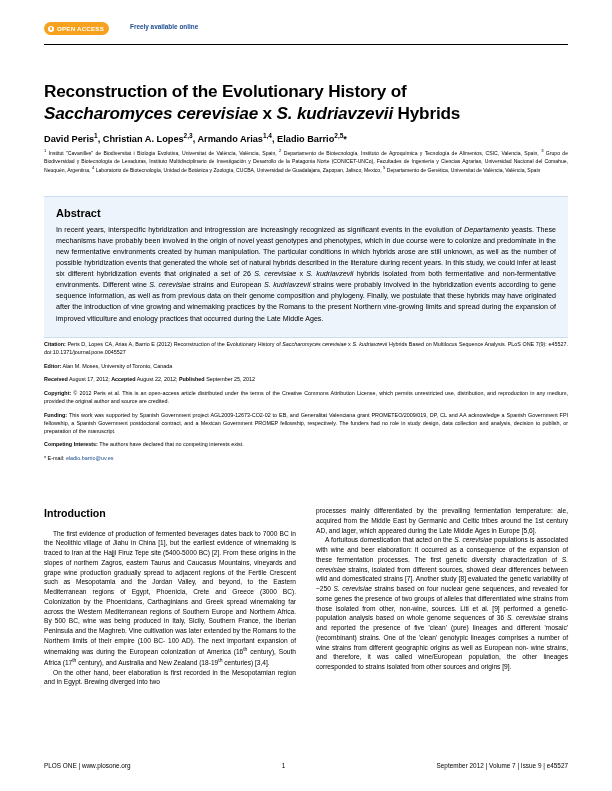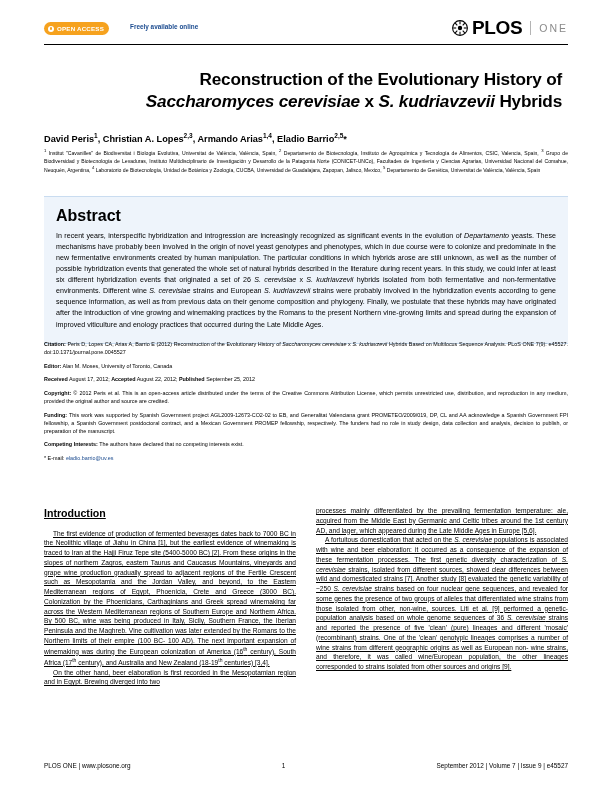--- a/index.html
+++ b/index.html
@@ -107,26 +107,25 @@
     top: 44px;
     height: 1px;
     background: #000000;
   }
 
   
   .title {
     position: absolute;
     left: 44px;
     right: 50px;
-    top: 56px;
+    top: 68px;
     font-size: 17.2px;
     font-weight: bold;
     line-height: 1.32;
     letter-spacing: -0.2px;
-    text-align: right;
   }
   .title i { font-style: italic; }
 
   
   .authors {
     position: absolute;
     left: 44px; right: 44px;
     top: 132px;
     font-size: 9.2px;
     font-weight: bold;
@@ -151,21 +150,21 @@
     left: 44px;
     right: 44px;
     top: 196px;
     background: #eef4fb;
     border-top: 1px solid #c9dcf0;
     border-bottom: 1px solid #c9dcf0;
     padding: 10px 12px 12px 12px;
     box-sizing: border-box;
   }
   .abstract-title {
-    font-size: 16px;
+    font-size: 11px;
     font-weight: bold;
     margin-bottom: 6px;
   }
   .abstract-body {
     font-size: 7.1px;
     line-height: 1.56;
     text-align: justify;
   }
   .abstract-body i { font-style: italic; }
 
@@ -186,21 +185,20 @@
 
   
   .body-cols {
     position: absolute;
     left: 44px;
     right: 44px;
     top: 506px;
     height: 232px;
     display: flex;
     gap: 20px;
-    text-decoration: underline;
   }
   .col {
     width: 252px;
     font-size: 6.6px;
     line-height: 1.48;
     text-align: justify;
   }
   .section-head {
     font-size: 10.6px;
     font-weight: bold;
@@ -229,41 +227,20 @@
 
 <div class="page">
 
   <div class="topbar">
     <span class="oa-badge">
       <span class="oa-lock"></span>
       <span>OPEN ACCESS</span>
     </span>
     <span class="oa-freely">Freely available online</span>
 
-    <span class="plos-logo">
-      <span class="plos-mark">
-        <svg width="16" height="16" viewBox="0 0 16 16" aria-hidden="true">
-          <circle cx="8" cy="8" r="7.4" fill="none" stroke="#000" stroke-width="1.1"></circle>
-          <circle cx="8" cy="8" r="2.2" fill="#000"></circle>
-          <g stroke="#000" stroke-width="1.1">
-            <line x1="8" y1="1.2" x2="8" y2="4.2"></line>
-            <line x1="8" y1="11.8" x2="8" y2="14.8"></line>
-            <line x1="1.2" y1="8" x2="4.2" y2="8"></line>
-            <line x1="11.8" y1="8" x2="14.8" y2="8"></line>
-            <line x1="3.2" y1="3.2" x2="5.3" y2="5.3"></line>
-            <line x1="10.7" y1="10.7" x2="12.8" y2="12.8"></line>
-            <line x1="12.8" y1="3.2" x2="10.7" y2="5.3"></line>
-            <line x1="5.3" y1="10.7" x2="3.2" y2="12.8"></line>
-          </g>
-        </svg>
-      </span>
-      <span class="plos-word">PLOS</span>
-      <span class="plos-sep"></span>
-      <span class="plos-one">ONE</span>
-    </span>
   </div>
   <div class="rule-top"></div>
 
   <h1 class="title">
     <span>Reconstruction of the Evolutionary History of</span><br>
     <i>Saccharomyces cerevisiae</i><span> x </span><i>S. kudriavzevii</i><span> Hybrids</span><br>
   </h1>
 
   <div class="authors">
     David Peris<sup>1</sup>, Christian A. Lopes<sup>2,3</sup>, Armando Arias<sup>1,4</sup>, Eladio Barrio<sup>2,5</sup>*

